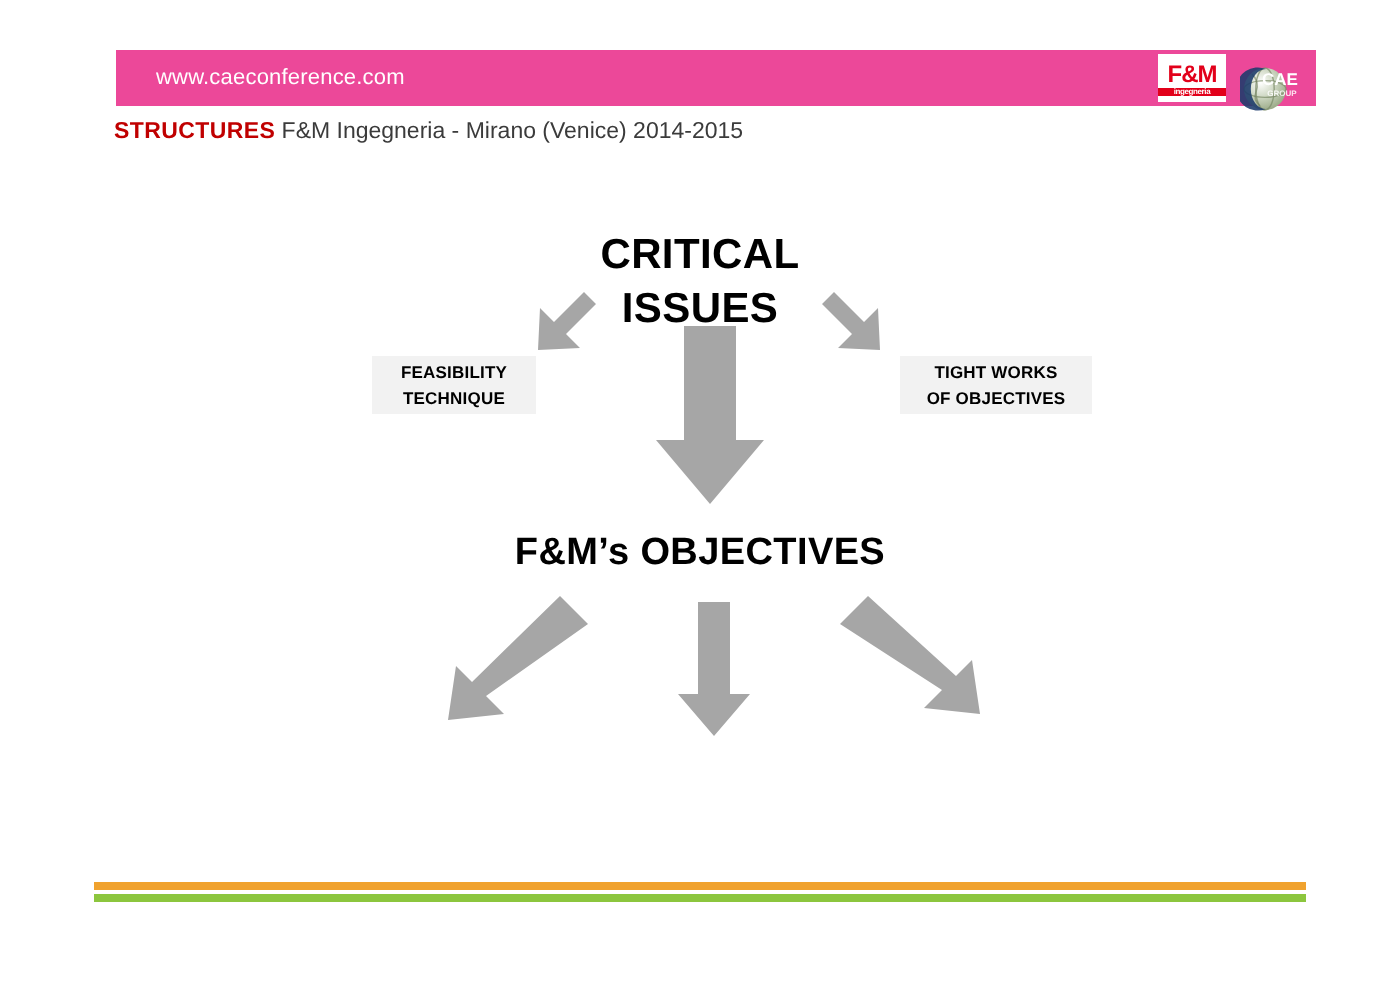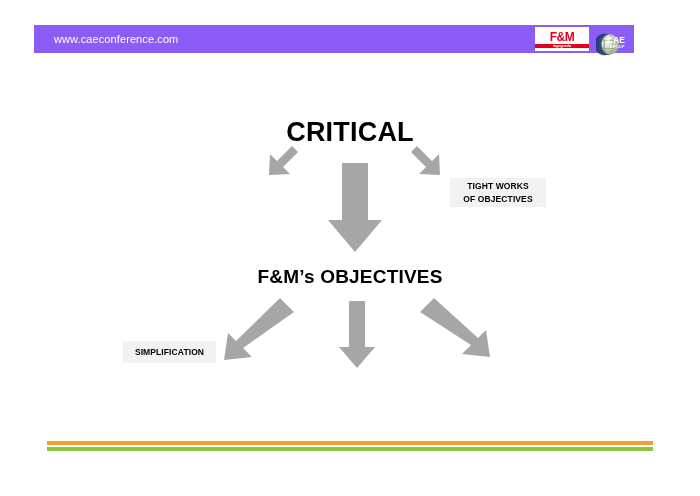--- a/index.html
+++ b/index.html
@@ -21,25 +21,25 @@
     position: absolute;
     left: 0; top: 0;
     width: 700px;
     height: 496px;
     background: #ffffff;
   }
 
   
   #header-bar {
     position: absolute;
-    left: 34px;
+    left: 58px;
     top: 25px;
     width: 600px;
     height: 28px;
-    background: #8b5cf6;
+    background: #ec4899;
   }
   #header-url {
     position: absolute;
     left: 20px;
     top: 50%;
     transform: translateY(-50%);
     color: #ffffff;
     font-size: 11px;
     font-family: "Liberation Sans", sans-serif;
     letter-spacing: 0.1px;
@@ -50,21 +50,21 @@
     right: 8px;
     top: 50%;
     transform: translateY(-50%);
     display: flex;
     align-items: center;
     gap: 7px;
   }
 
   
   .fm-logo {
-    width: 54px;
+    width: 34px;
     height: 24px;
     background: #ffffff;
     display: flex;
     flex-direction: column;
     align-items: center;
     justify-content: center;
     line-height: 1;
   }
   .fm-logo .fm-main {
     font-size: 12px;
@@ -117,21 +117,21 @@
     font-weight: bold;
     color: #000000;
     text-align: center;
     font-family: "Liberation Sans", sans-serif;
     letter-spacing: 0.2px;
   }
   #title-critical {
     left: 0;
     right: 0;
     top: 115px;
-    font-size: 27px;
+    font-size: 21px;
     line-height: 1.28;
   }
   #title-objectives {
     left: 0;
     right: 0;
     top: 266px;
     font-size: 19px;
   }
 
   
@@ -211,20 +211,23 @@
           <path d="M6 6 Q10 10 8 15 Q6.5 19 10 22" fill="none" stroke="#6f7f5e" stroke-width="0.8" opacity="0.6"></path>
           <path d="M13 3.5 A10.8 10.8 0 1 0 13 23.5 A7.6 10 0 1 1 13 3.5 Z" fill="#1b3a6b" opacity="0.88"></path>
           <text x="20" y="11.5" font-family="'Liberation Sans', sans-serif" font-size="8.5" font-weight="bold" fill="#ffffff" text-anchor="middle">CAE</text>
           <text x="21" y="17" font-family="'Liberation Sans', sans-serif" font-size="4" font-weight="bold" fill="#ffffff" text-anchor="middle" opacity="0.85">GROUP</text>
         </svg>
       </div>
 
     </div>
   </div>
 
+  <div id="subtitle">
+    <span class="st-bold">STRUCTURES</span><span class="st-rest"> F&amp;M Ingegneria - Mirano (Venice) 2014-2015</span>
+  </div>
 
   <svg id="arrow-layer" viewBox="0 0 700 496">
 
     <g>
       <polygon fill="#a6a6a6" points="298,152 283,167 290,174 269,175 270,154 277,161 292,146"></polygon>
     </g>
 
     <g>
       <polygon fill="#a6a6a6" points="417,146 432,161 439,154 440,175 419,174 426,167 411,152"></polygon>
     </g>
@@ -241,35 +244,39 @@
       <polygon fill="#a6a6a6" points="349,301 365,301 365,347 375,347 357,368 339,347 349,347"></polygon>
     </g>
 
     <g>
       <polygon fill="#a6a6a6" points="434,298 420,312 471,345 462,354 490,357 486,330 478,338"></polygon>
     </g>
   </svg>
 
   <div class="diagram-title" id="title-critical">
     <div>CRITICAL</div>
+    <div>ISSUES</div>
   </div>
 
   <div class="diagram-title" id="title-objectives">F&amp;M’s OBJECTIVES</div>
 
+  <div class="leaf-box" id="box-feasibility">
+    <div>
+      <div>FEASIBILITY</div>
+      <div>TECHNIQUE</div>
+    </div>
+  </div>
 
   <div class="leaf-box" id="box-tight">
     <div>
       <div>TIGHT WORKS</div>
       <div>OF OBJECTIVES</div>
     </div>
   </div>
 
-  <div class="leaf-box" id="box-simplification">
-    <div>SIMPLIFICATION</div>
-  </div>
 
 
 
   <div id="footer-rules">
     <div class="rule rule-orange"></div>
     <div class="rule-gap"></div>
     <div class="rule rule-green"></div>
   </div>
 
 </div>

